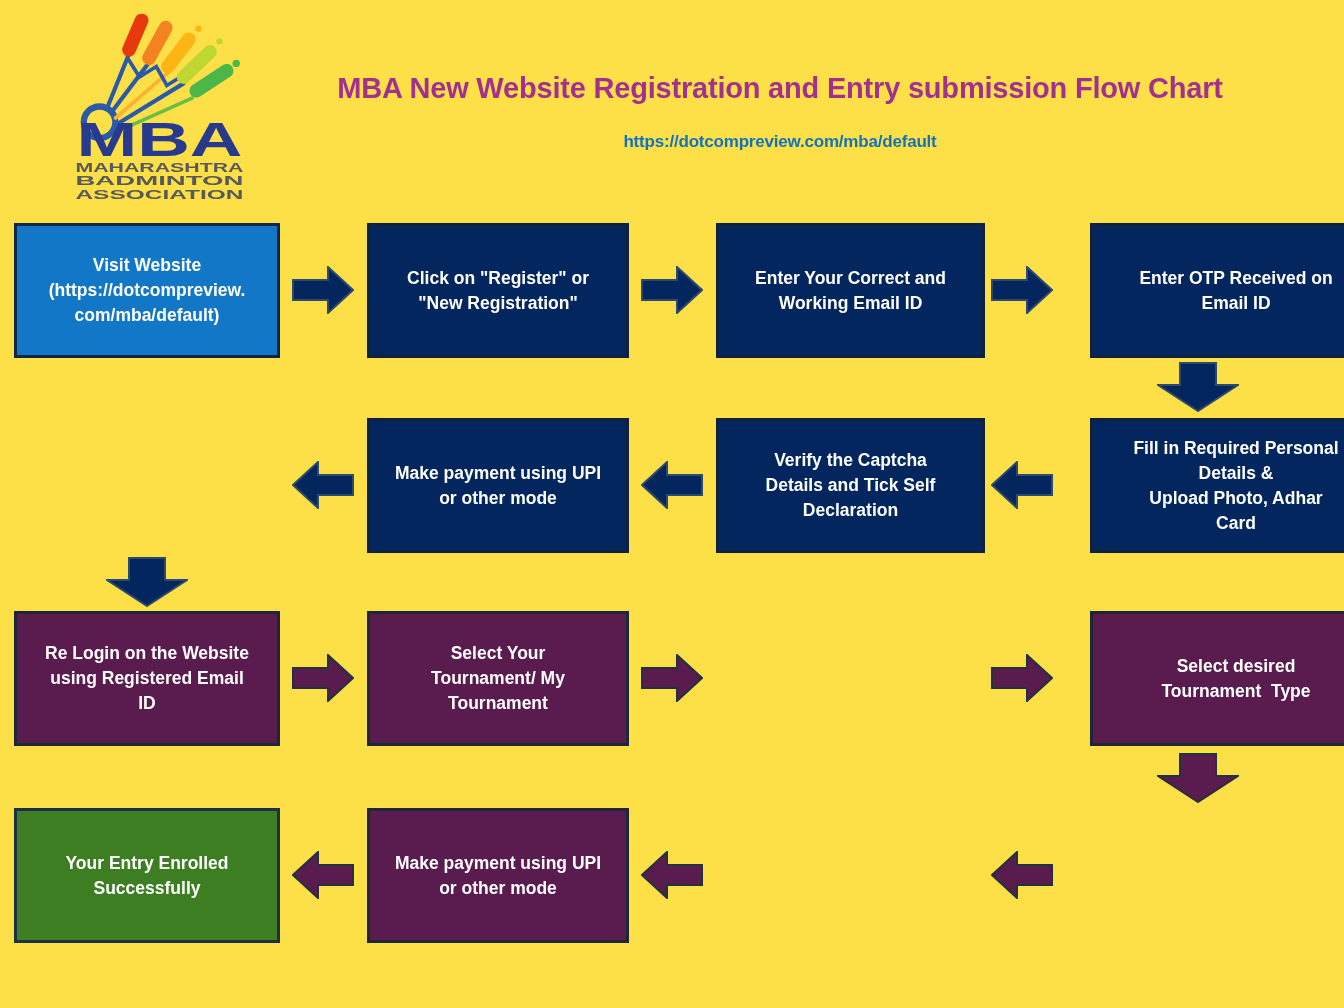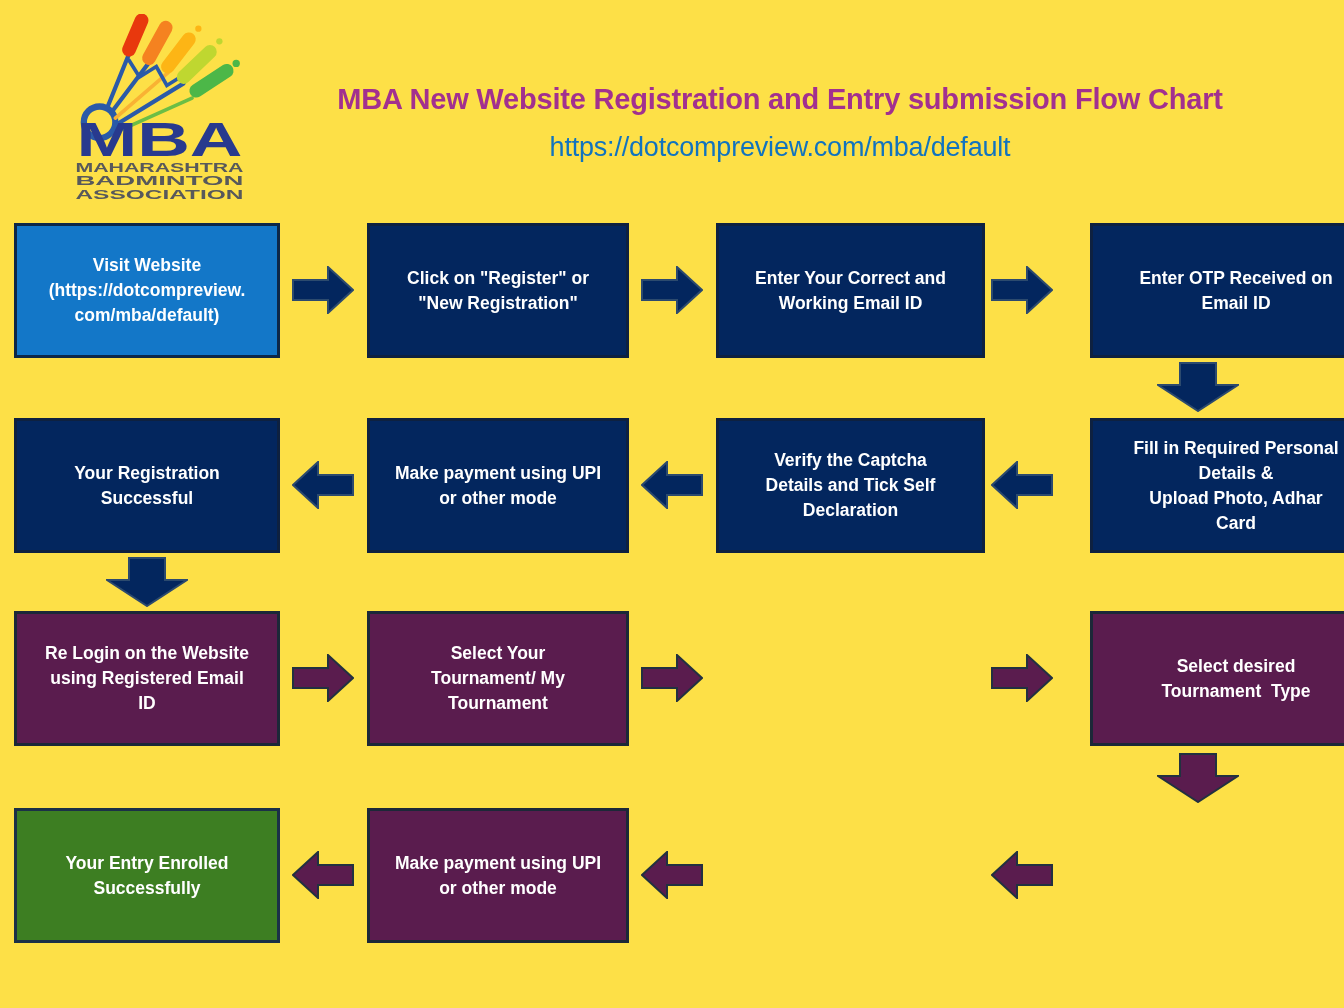--- a/index.html
+++ b/index.html
@@ -7,23 +7,23 @@
     --purple:#5A1C4E; --green:#3D7E22; --logo-blue:#283A8E; --logo-gray:#58595B;
   }
   *{margin:0;padding:0;box-sizing:border-box;}
   html,body{background:#ffffff;}
   body{font-family:"Liberation Sans", sans-serif;}
   .canvas{position:relative;width:1344px;height:1008px;background:#fde047;overflow:hidden;}
 
   
   .logo-wrap{position:absolute;left:68px;top:14px;width:184px;height:186px;}
   .title-block{position:absolute;left:250px;top:0;width:1060px;text-align:center;}
-  .main-title{position:absolute;left:0;top:83px;width:100%;font-size:29px;font-weight:700;
+  .main-title{position:absolute;left:0;top:72px;width:100%;font-size:29px;font-weight:700;
     letter-spacing:-0.2px;color:var(--title);}
-  .main-url{position:absolute;left:0;top:132px;width:100%;font-size:27px;font-weight:400;
+  .main-url{position:absolute;left:0;top:132px;width:100%;font-size:17px;font-weight:700;
     letter-spacing:-0.2px;color:var(--url);}
 
   
   .box{position:absolute;display:flex;align-items:center;justify-content:center;
     text-align:center;color:#ffffff;font-weight:700;font-size:17.5px;line-height:25px;
     padding:6px 10px;border:3px solid #13233a;}
   .box .label{white-space:pre-wrap;}
   .box.blue{background:var(--blue-step);border-color:#0d2747;}
   .box.navy{background:var(--navy);border-color:#0e2140;}
   .box.purple{background:var(--purple);border-color:#1c2838;}
@@ -110,24 +110,20 @@
     </svg>
   <div class="box navy r1 c4">
     <span class="label">Enter OTP Received on
 Email ID</span>
   </div>
 
   <svg class="arr v navy d1" viewBox="0 0 82 50">
       <polygon points="23,1 59,1 59,23 81,23 41,49 1,23 23,23"></polygon>
     </svg>
 
-  <div class="box navy r2 c1">
-    <span class="label">Your Registration
-Successful</span>
-  </div>
   <svg class="arr h navy g1 ar2" viewBox="0 0 62 48">
       <polygon points="61,14 26,14 26,1 1,24 26,47 26,34 61,34"></polygon>
     </svg>
   <div class="box navy r2 c2">
     <span class="label">Make payment using UPI
 or other mode</span>
   </div>
   <svg class="arr h navy g2 ar2" viewBox="0 0 62 48">
       <polygon points="61,14 26,14 26,1 1,24 26,47 26,34 61,34"></polygon>
     </svg>

